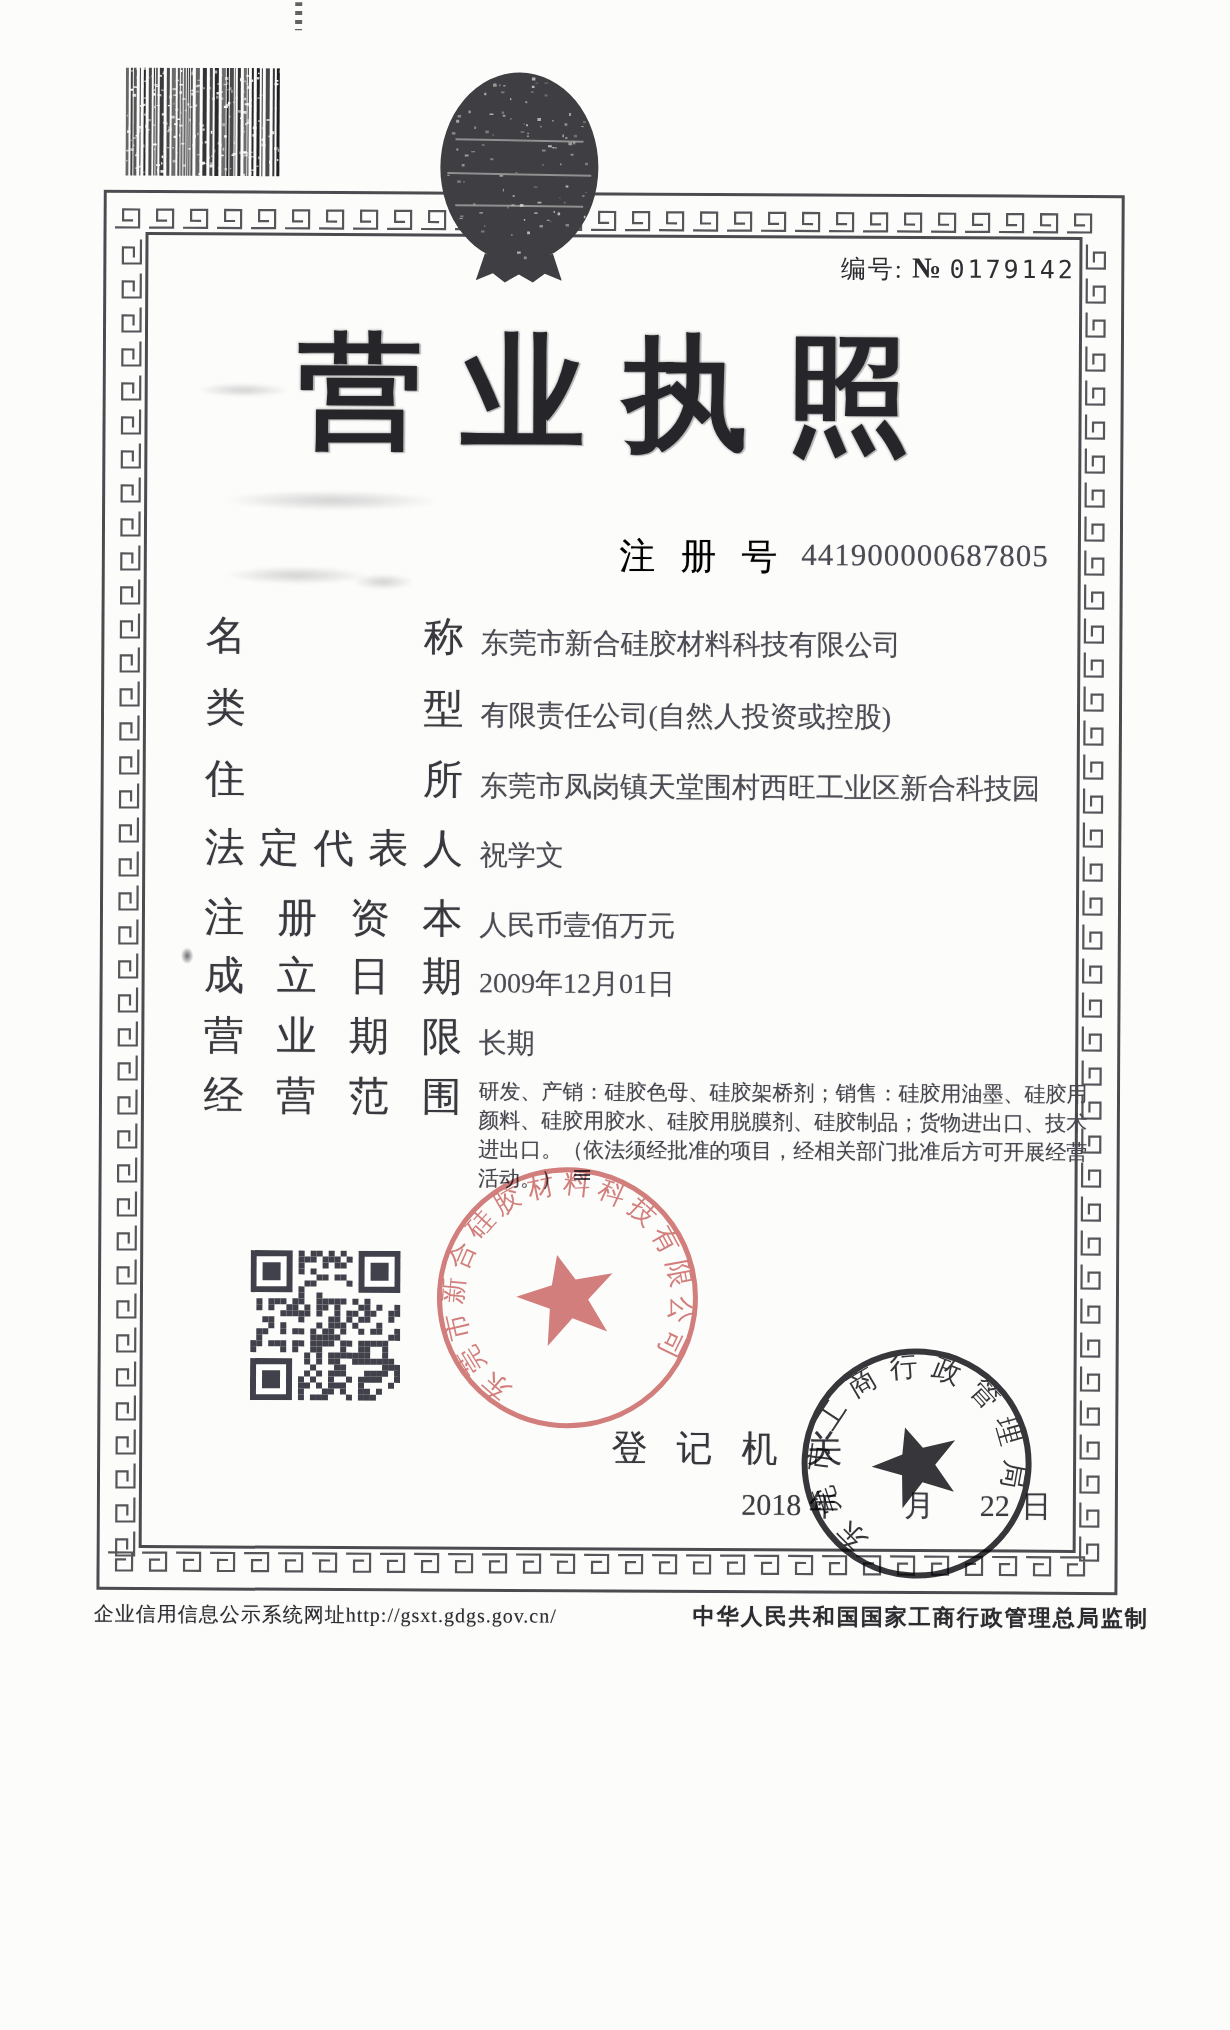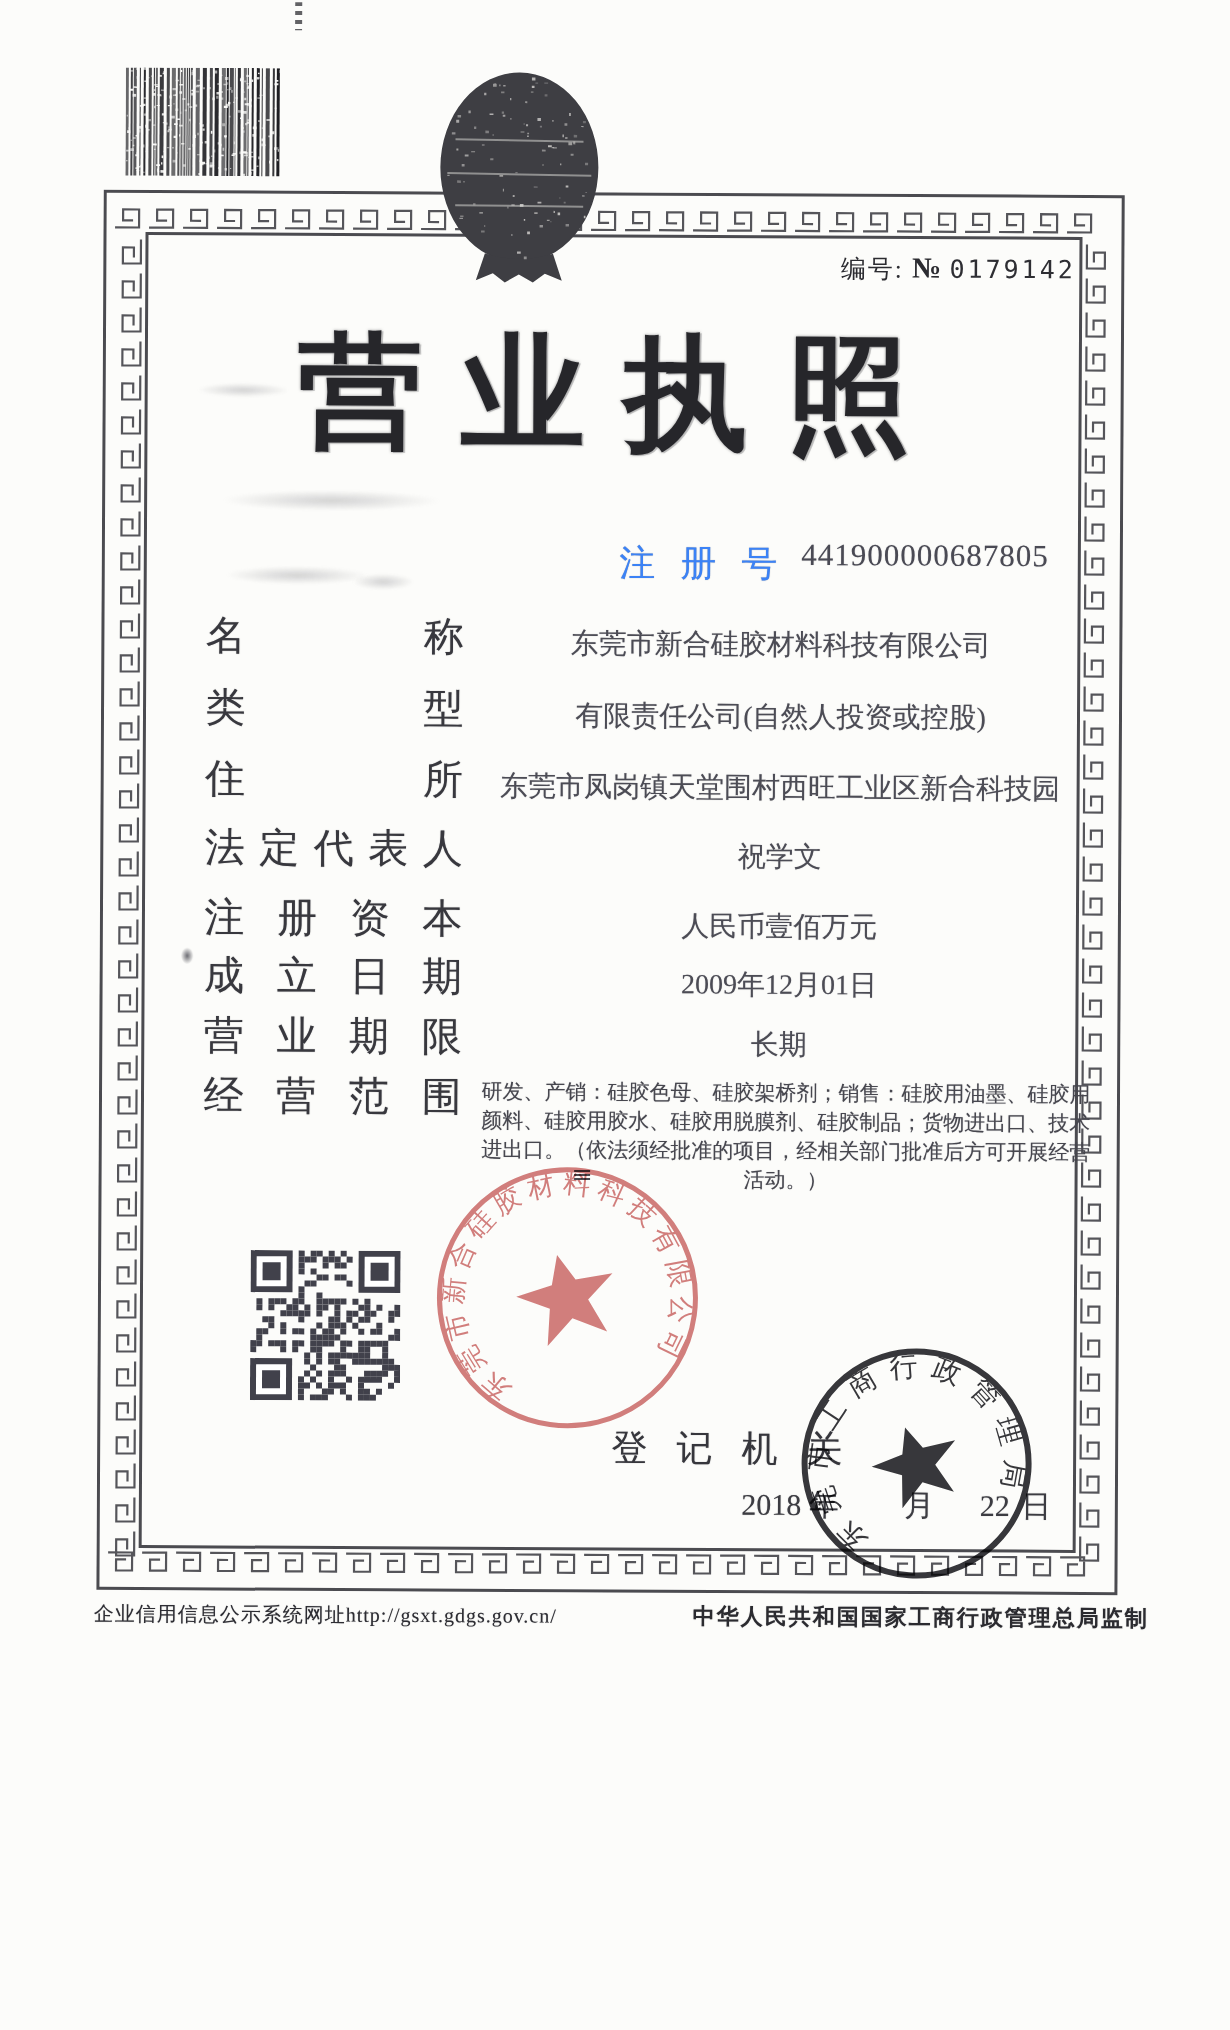--- a/index.html
+++ b/index.html
@@ -1,17 +1,17 @@
 <!DOCTYPE html>
 <html><head>
 <meta charset="utf-8">
 <style>
   html,body{margin:0;padding:0;background:#f4f4f2;}
   .page{position:relative;width:1230px;height:2030px;margin:0 auto;background:#fcfcfa;overflow:hidden;
-        font-family:"Liberation Serif","DejaVu Serif",serif;color:#3a3a40;text-align:center;}
+        font-family:"Liberation Serif","DejaVu Serif",serif;color:#3a3a40;}
   .sheet{position:absolute;inset:0;transform:rotate(0.3deg);transform-origin:50% 40%;}
 
   
   .barcode{position:absolute;left:122px;top:70px;width:158px;height:110px;}
 
   
   .emblem{position:absolute;left:430px;top:64px;width:172px;height:234px;z-index:3;}
 
   
   .frame{position:absolute;left:100px;top:192px;width:1022px;height:1401px;z-index:1;}
@@ -22,22 +22,22 @@
   .serial .numero{font-weight:bold;font-size:29px;letter-spacing:0;}
   .serial .digits{font-family:"DejaVu Sans Mono",monospace;font-size:25px;letter-spacing:3px;color:#2e2e33;}
 
   
   .title{position:absolute;left:296px;top:318px;width:612px;display:flex;justify-content:space-between;
          font-family:"DejaVu Sans","Liberation Sans",sans-serif;font-weight:800;font-size:124px;line-height:150px;
          color:#26262a;z-index:2;text-shadow:0 0 3px rgba(45,45,50,.55),2px 1px 0 rgba(70,70,75,.25);}
 
   
   .regline{position:absolute;left:0;top:532px;width:100%;z-index:2;}
-  .regline .rlabel{position:absolute;left:618px;top:0;font-size:36px;color:#3b82f6;letter-spacing:8px;white-space:nowrap;
-                   text-shadow:0 0 1px rgba(50,50,55,.45);margin-top:7px;}
+  .regline .rlabel{position:absolute;left:618px;top:0;font-size:36px;color:#000000;letter-spacing:8px;white-space:nowrap;
+                   text-shadow:0 0 1px rgba(50,50,55,.45);}
   .regline .rvalue{position:absolute;left:800px;top:4px;font-size:31px;color:#4a4a54;letter-spacing:1px;
                    font-family:"Liberation Serif",serif;text-shadow:0 0 1px rgba(60,60,70,.4);}
 
   
   .row{position:absolute;left:0;width:100%;z-index:2;}
   .flabel{position:absolute;left:205px;width:258px;display:flex;justify-content:space-between;
           font-size:40px;line-height:48px;color:#38383e;font-weight:500;
           text-shadow:0 0 1px rgba(50,50,55,.5);}
   .fvalue{position:absolute;left:480px;top:12px;width:600px;font-size:28px;line-height:36px;color:#4c4c55;
           text-shadow:0 0 1px rgba(60,60,70,.4);}

